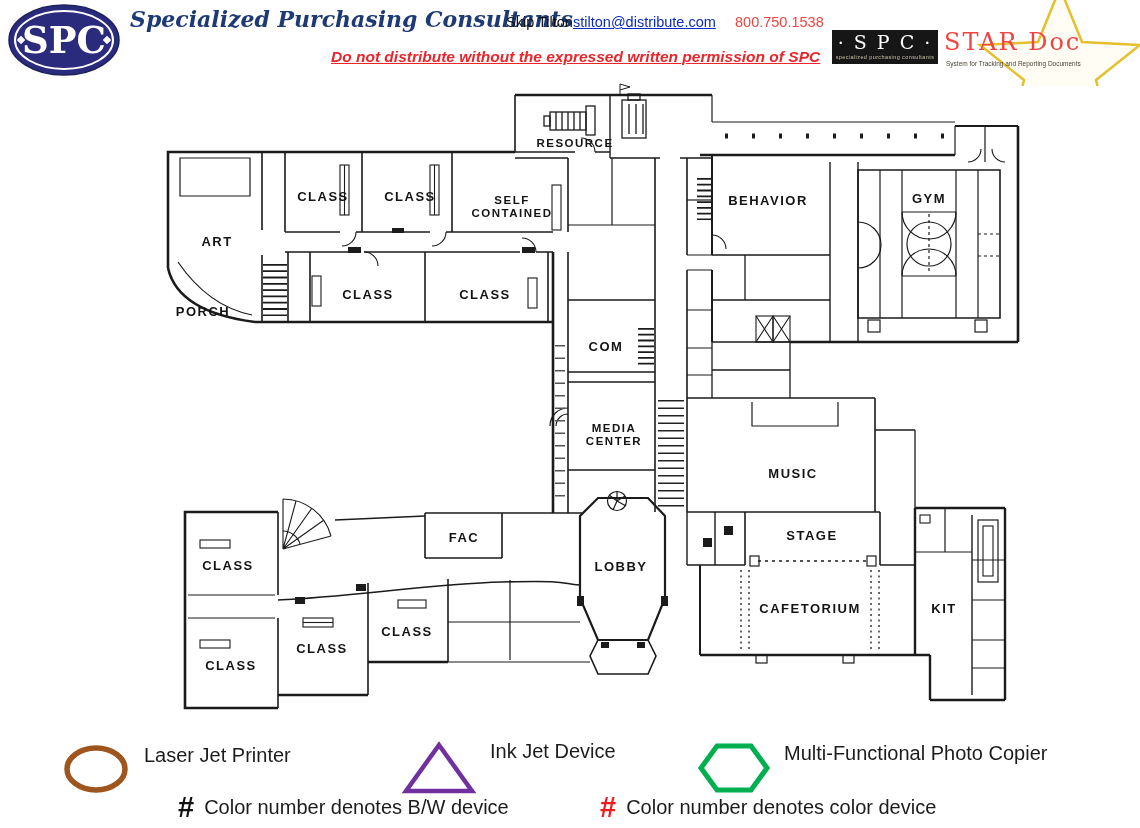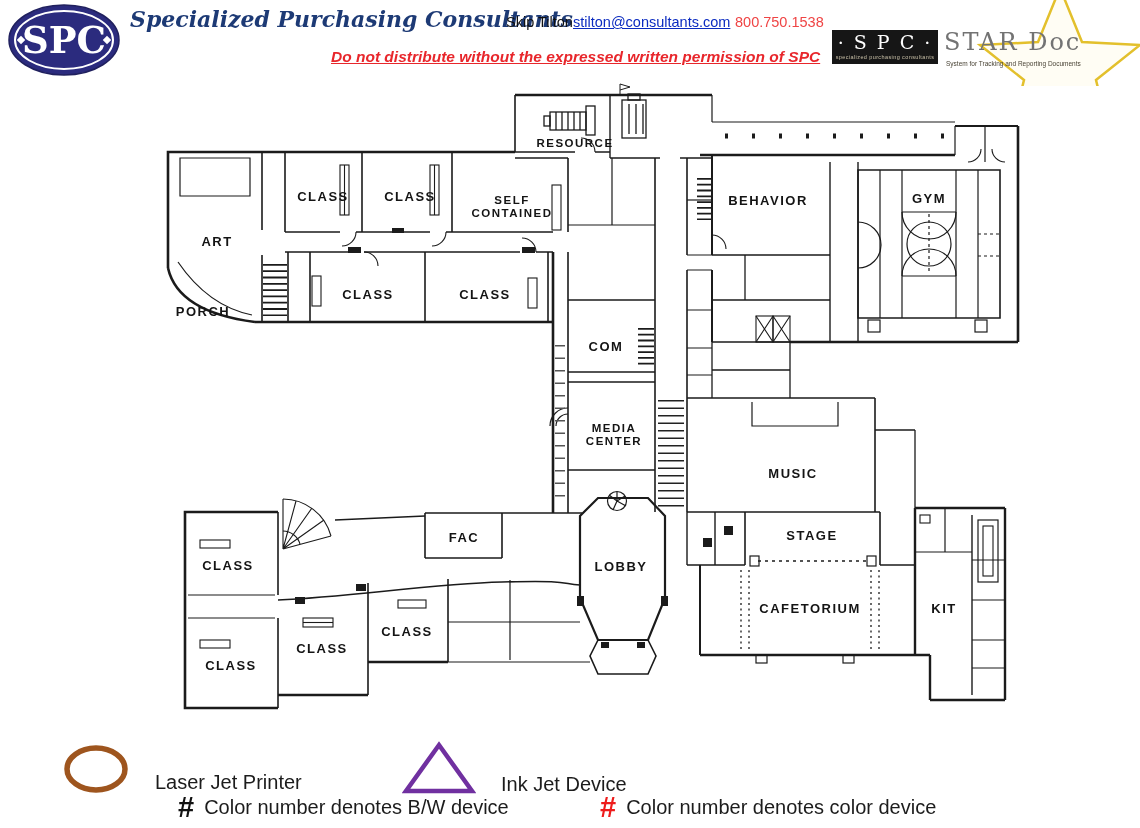--- a/index.html
+++ b/index.html
@@ -15,30 +15,30 @@
   .contact-email{position:absolute;left:573px;top:14px;font-size:14.5px;color:#0b2bc0;text-decoration:underline;}
   .contact-phone{position:absolute;left:735px;top:14px;font-size:14.5px;color:#ef4444;}
   .notice{position:absolute;left:303px;top:48px;font-size:15.5px;font-weight:bold;font-style:italic;
           text-decoration:underline;white-space:nowrap;}
   .stardoc{position:absolute;left:820px;top:0;width:320px;height:86px;overflow:hidden;}
   .stardoc .bar{position:absolute;left:12px;top:30px;width:106px;height:34px;background:#161616;text-align:center;}
   .stardoc .bar .spc{display:block;margin-top:1px;font-family:"DejaVu Serif","Liberation Serif",serif;
                      color:#fff;font-size:19px;letter-spacing:2px;line-height:23px;}
   .stardoc .bar .cap{display:block;font-size:5.5px;color:#c9c0a8;letter-spacing:.4px;line-height:6px;}
   .stardoc .stitle{position:absolute;left:124px;top:28px;font-family:"DejaVu Serif","Liberation Serif",serif;
-                   font-size:24px;color:#737373;letter-spacing:2px;white-space:nowrap;}
+                   font-size:24px;color:#ef4444;letter-spacing:2px;white-space:nowrap;}
   .stardoc .scap{position:absolute;left:126px;top:60px;font-size:6.5px;color:#4a4436;white-space:nowrap;}
   
   .plan{position:absolute;left:0;top:0;width:1140px;height:828px;pointer-events:none;}
   .plan text{font-family:"Liberation Sans",sans-serif;font-weight:bold;fill:#141414;
              letter-spacing:1.5px;text-anchor:middle;}
   .rl{font-size:13px;}
   .rs{font-size:11.5px;}
   
-  .leg-item{position:absolute;display:flex;align-items:flex-end;gap:25px;}
+  .leg-item{position:absolute;display:flex;align-items:flex-start;gap:14px;}
   .leg-label{font-size:20px;color:#1c1c1c;white-space:nowrap;}
   .leg-note{position:absolute;display:flex;align-items:center;gap:10px;}
   .leg-hash{font-size:29px;font-weight:bold;line-height:28px;}
   .leg-note-text{font-size:20px;color:#1c1c1c;white-space:nowrap;}
 </style>
 </head>
 <body>
 
 <div class="page">
 
@@ -247,21 +247,21 @@
   <div class="hdr">
     <svg class="logo" width="116" height="74" viewBox="0 0 116 74">
       <ellipse cx="58" cy="37" rx="55" ry="35" fill="#2b2b7e" stroke="#20205e" stroke-width="1.5"></ellipse>
       <ellipse cx="58" cy="37" rx="49" ry="29" fill="none" stroke="#ffffff" stroke-width="2"></ellipse>
       <text x="58" y="50" text-anchor="middle" fill="#ffffff" font-family="DejaVu Serif, Liberation Serif, serif" font-size="37" font-weight="bold">SPC</text>
       <rect x="12" y="34" width="6" height="6" fill="#ffffff" transform="rotate(45 15 37)"></rect>
       <rect x="98" y="34" width="6" height="6" fill="#ffffff" transform="rotate(45 101 37)"></rect>
     </svg>
     <div class="company">Specialized Purchasing Consultants</div>
     <div class="contact-name">Skip Tilton</div>
-    <a class="contact-email" href="#">stilton@consultants.com</a>
+    <a class="contact-email" href="#">stilton@distribute.com</a>
     <div class="contact-phone">800.750.1538</div>
     <div class="notice" style="color: rgb(232, 38, 43); margin-left: 28px;">Do not distribute without the expressed written permission of SPC</div>
 
     <div class="stardoc">
       <svg width="320" height="86" viewBox="0 0 320 86" style="position:absolute;left:0;top:0;">
         <polygon points="240,-12 262,42 320,45 276,80 291,140 240,104 189,140 204,80 160,45 218,42" fill="#fffdf4" stroke="#e3c02c" stroke-width="2.5"></polygon>
       </svg>
       <div class="bar">
         <span class="spc">· S P C ·</span>
         <span class="cap">specialized purchasing consultants</span>
@@ -276,20 +276,26 @@
       <ellipse cx="34" cy="25" rx="29" ry="21" fill="none" stroke-width="5.5" stroke="#9e551e"></ellipse>
     </svg>
     <span class="leg-label">Laser Jet Printer</span>
   </div>
   <div class="leg-item" style="left:402px;top:740px;">
     <svg width="74" height="56" viewBox="0 0 74 56">
       <path d="M37,5 L70,51 L4,51 Z" fill="none" stroke-width="4.5" stroke="#7030a0"></path>
     </svg>
     <span class="leg-label">Ink Jet Device</span>
   </div>
+  <div class="leg-item" style="left:698px;top:742px;">
+    <svg width="72" height="52" viewBox="0 0 72 52">
+      <polygon points="19,4 53,4 69,26 53,48 19,48 3,26" fill="none" stroke-width="5" stroke="#00b050"></polygon>
+    </svg>
+    <span class="leg-label">Multi-Functional Photo Copier</span>
+  </div>
 
   <div class="leg-note" style="left:178px;top:793px;">
     <span class="leg-hash" style="color: rgb(17, 17, 17);">#</span>
     <span class="leg-note-text">Color number denotes B/W device</span>
   </div>
   <div class="leg-note" style="left:600px;top:793px;">
     <span class="leg-hash" style="color: rgb(238, 28, 28);">#</span>
     <span class="leg-note-text">Color number denotes color device</span>
   </div>
 </div>

